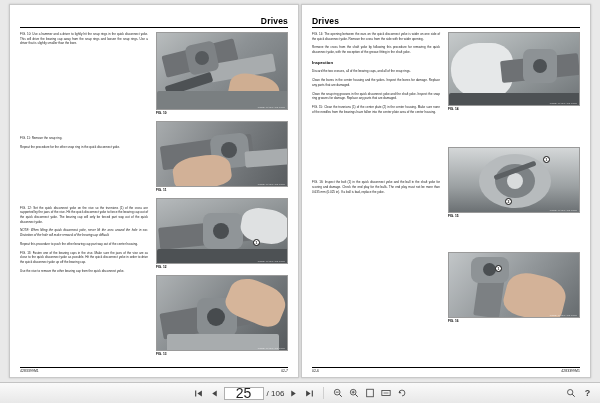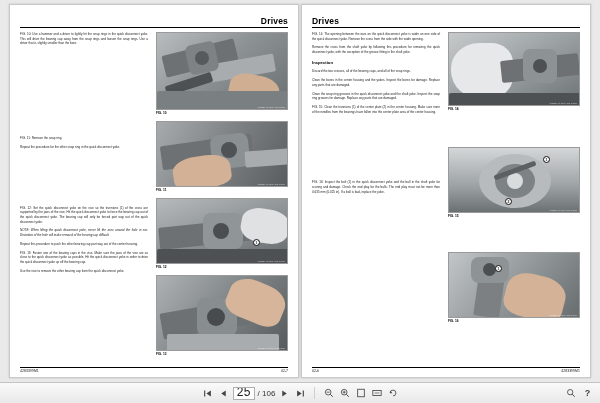--- a/index.html
+++ b/index.html
@@ -189,26 +189,26 @@
     user-select: none;
   }
   .tb-sep {
     width: 1px; height: 12px; background: #cfcfcf; margin: 0 4px;
   }
   .pg-box {
     display: flex; align-items: center; gap: 3px;
     font-size: 8px; color: #222;
   }
   .pg-input {
-    width: 22px; height: 13px;
+    width: 40px; height: 13px;
     border: 1px solid #b0b0b0;
     background: #fff;
-    font-size: 12px;
+    font-size: 14px;
     text-align: center;
-    font-family: Liberation Mono, monospace;
+    font-family: Liberation Sans, sans-serif;
     color: #222;
     padding: 0;
   }
   .pg-total { font-size: 8px; color: #333; }
   .tb-right {
     position: absolute;
     right: 6px;
     display: flex; align-items: center; gap: 4px;
   }
   svg { display: block; }

